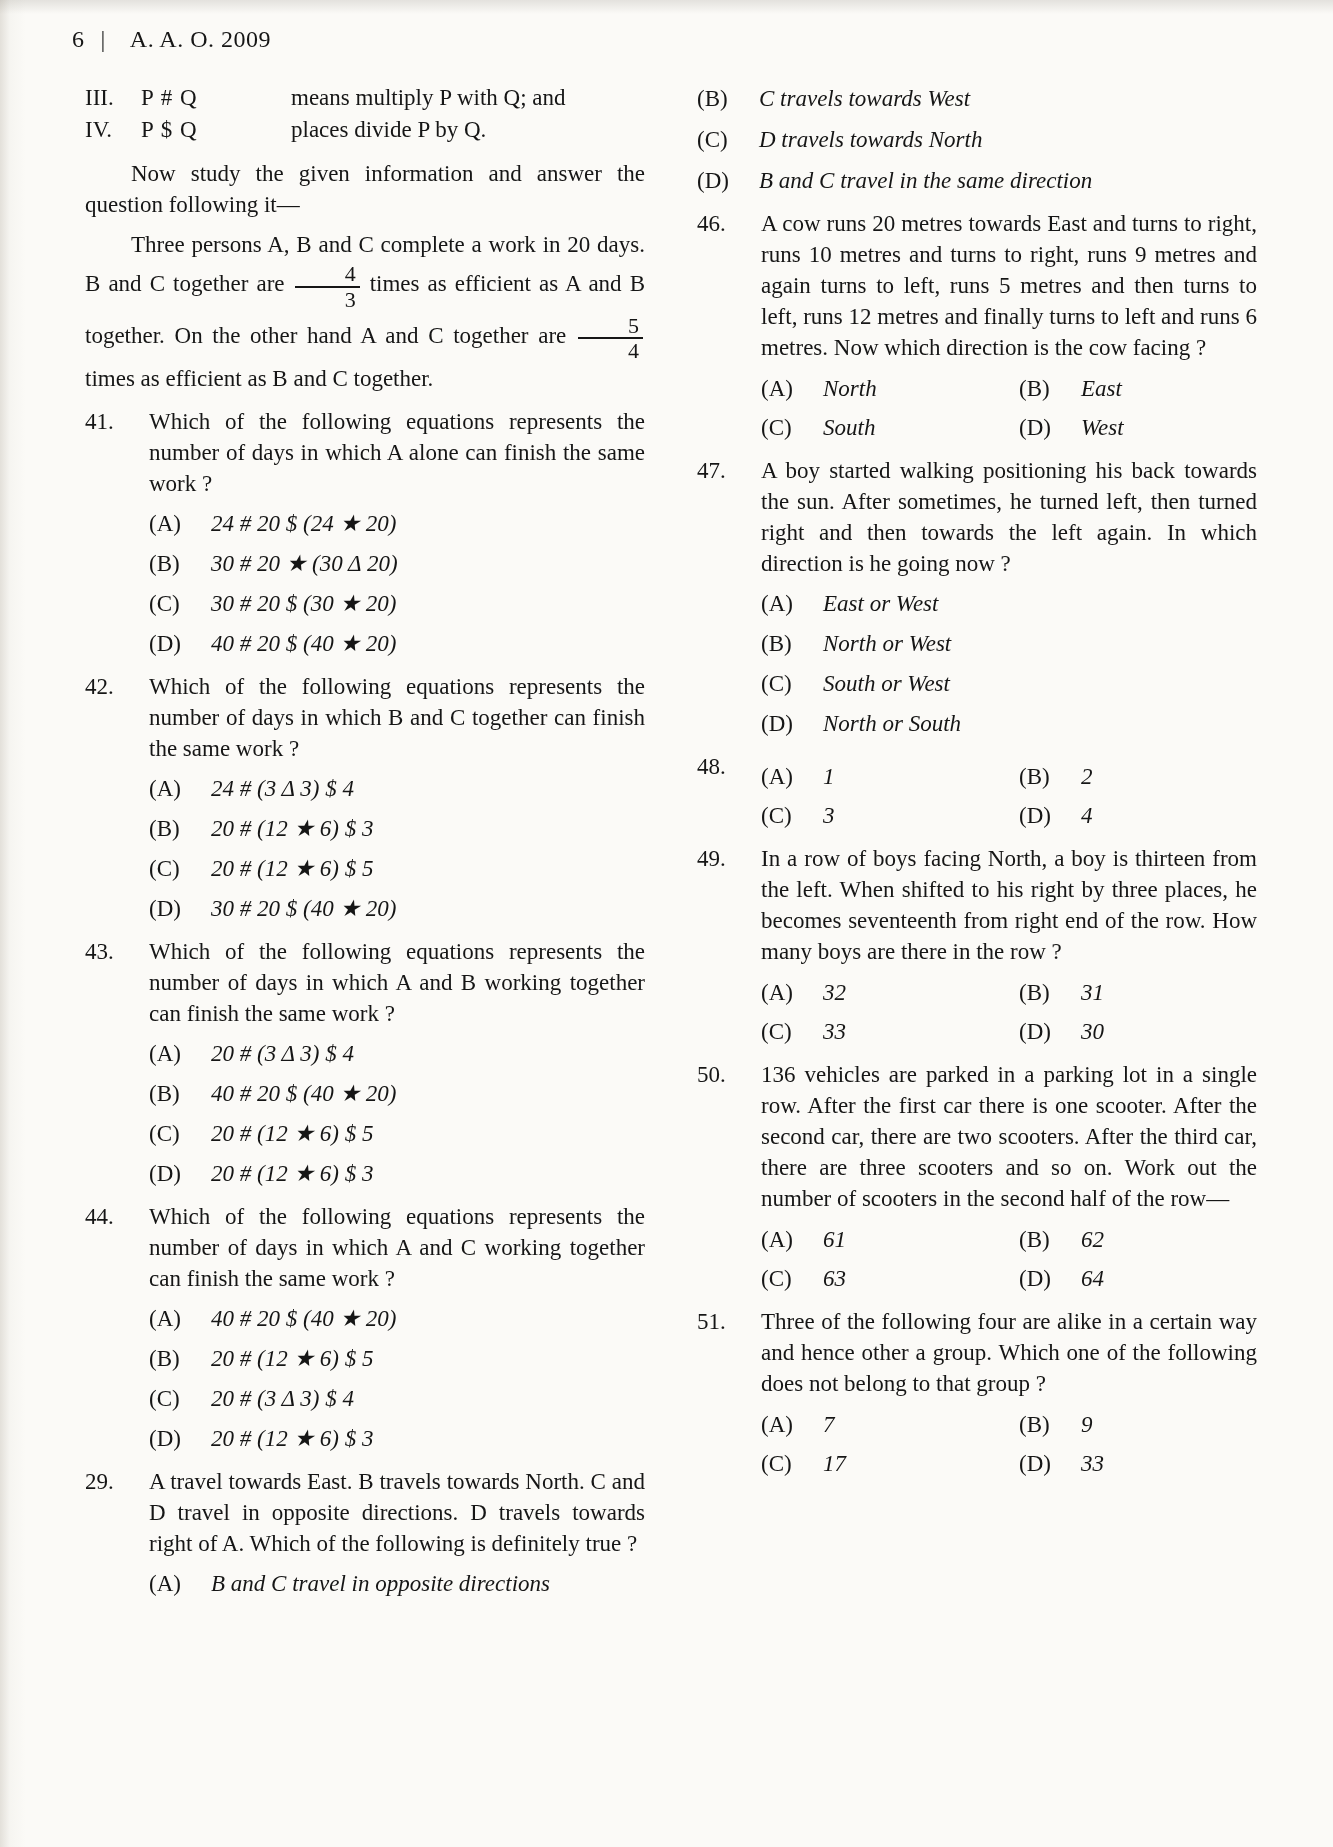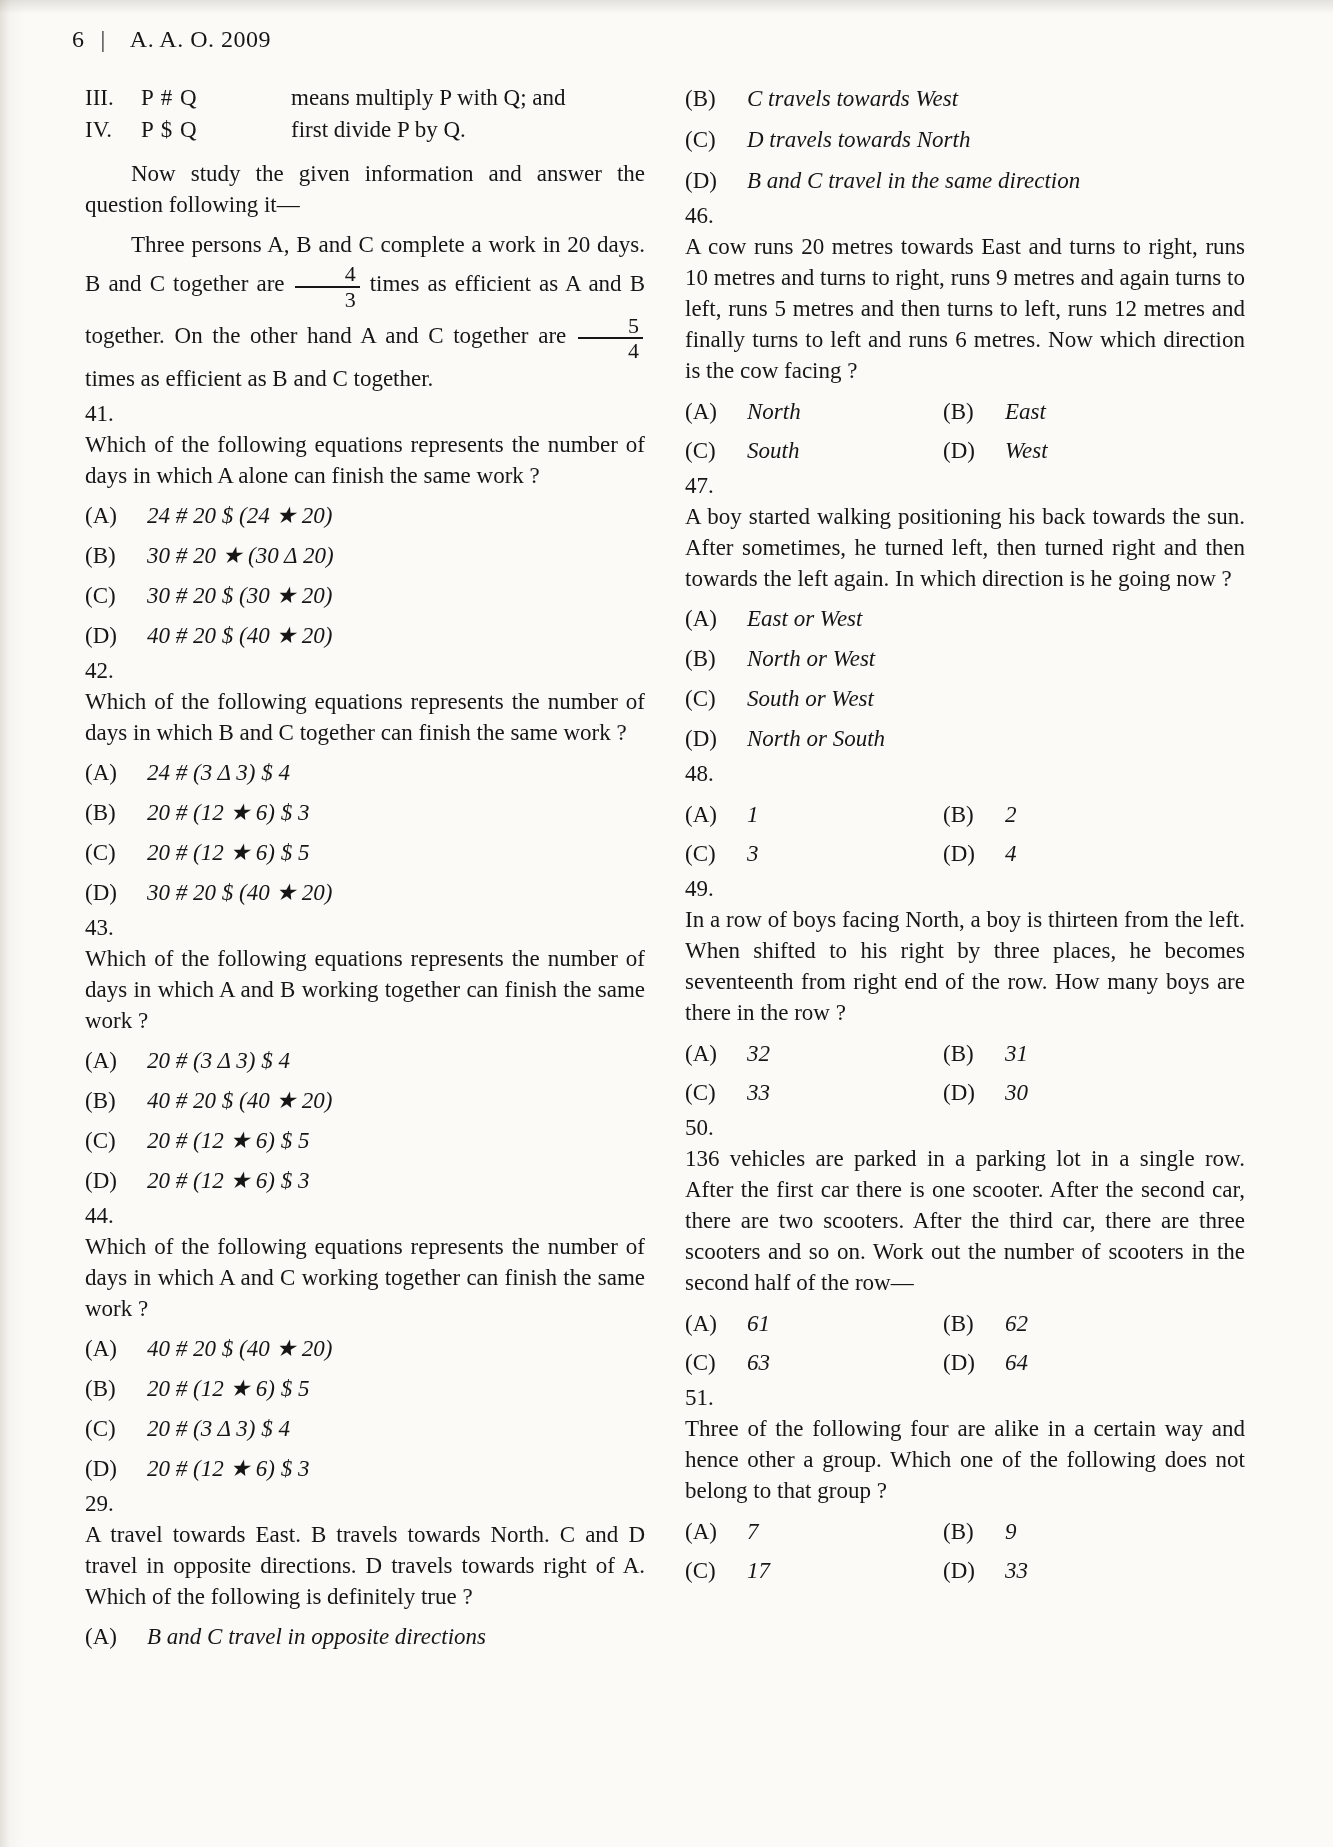--- a/index.html
+++ b/index.html
@@ -24,21 +24,21 @@
   }
   .page-header{
     padding:24px 0 0 72px;
     font-size:24px;
     letter-spacing:.5px;
   }
   .page-header .pgnum{margin-right:16px;}
   .page-header .sep{margin-right:24px;color:#2a2a2a;}
   .columns{
     display:flex;
-    gap:40px;
+    gap:52px;
     padding:26px 88px 48px 85px;
     box-sizing:border-box;
   }
   .col{min-width:0;}
   .col-left{flex:none;width:560px;}
   .col-right{flex:none;width:560px;}
 
   .def-row{display:flex;margin:1px 0;}
   .def-label{flex:none;width:56px;}
   .def-expr{flex:none;width:150px;letter-spacing:1px;}
@@ -52,21 +52,21 @@
     display:inline-block;
     text-align:center;
     vertical-align:middle;
     line-height:1.08;
     font-size:22px;
     padding:2px 2px 0 2px;
   }
   .frac .fnum{display:block;padding:0 4px;}
   .frac .fden{display:block;padding:0 4px;border-top:2px solid #161616;}
 
-  .question{display:flex;margin-top:4px;flex-direction:column;}
+  .question{display:flex;margin-top:12px;}
   .qnum{flex:none;width:64px;}
   .qbody{flex:1;min-width:0;}
   .qtext{margin:0;text-align:justify;}
 
   .opts{margin-top:2px;}
   .opt{display:flex;margin-top:9px;}
   .opt-label{flex:none;width:62px;}
   .opt-text{flex:1;font-style:italic;}
   .opts-grid{
     display:grid;
@@ -87,21 +87,21 @@
   <div class="columns">
     <div class="col col-left" id="col-left">
         <div class="def-row">
           <span class="def-label">III.</span>
           <span class="def-expr">P # Q</span>
           <span class="def-meaning">means multiply P with Q; and</span>
         </div>
         <div class="def-row">
           <span class="def-label">IV.</span>
           <span class="def-expr">P $ Q</span>
-          <span class="def-meaning">first divide P by Q.</span>
+          <span class="def-meaning">places divide P by Q.</span>
         </div>
         <p class="para indent">Now study the given information and answer the question following it—</p>
         <p class="para passage"><span class="seg">Three persons A, B and C complete a work in 20 days. B and C together are </span><span class="frac"><span class="fnum">4</span><span class="fden">3</span></span><span class="seg"> times as efficient as A and B together. On the other hand A and C together are </span><span class="frac"><span class="fnum">5</span><span class="fden">4</span></span><span class="seg"> times as efficient as B and C together.</span></p>
         <div class="question">
           <span class="qnum">41.</span>
           <div class="qbody">
             <p class="qtext">Which of the following equations represents the number of days in which A alone can finish the same work ?</p>
             <div class="opts opts-list">
               <div class="opt">
                 <span class="opt-label">(A)</span>

